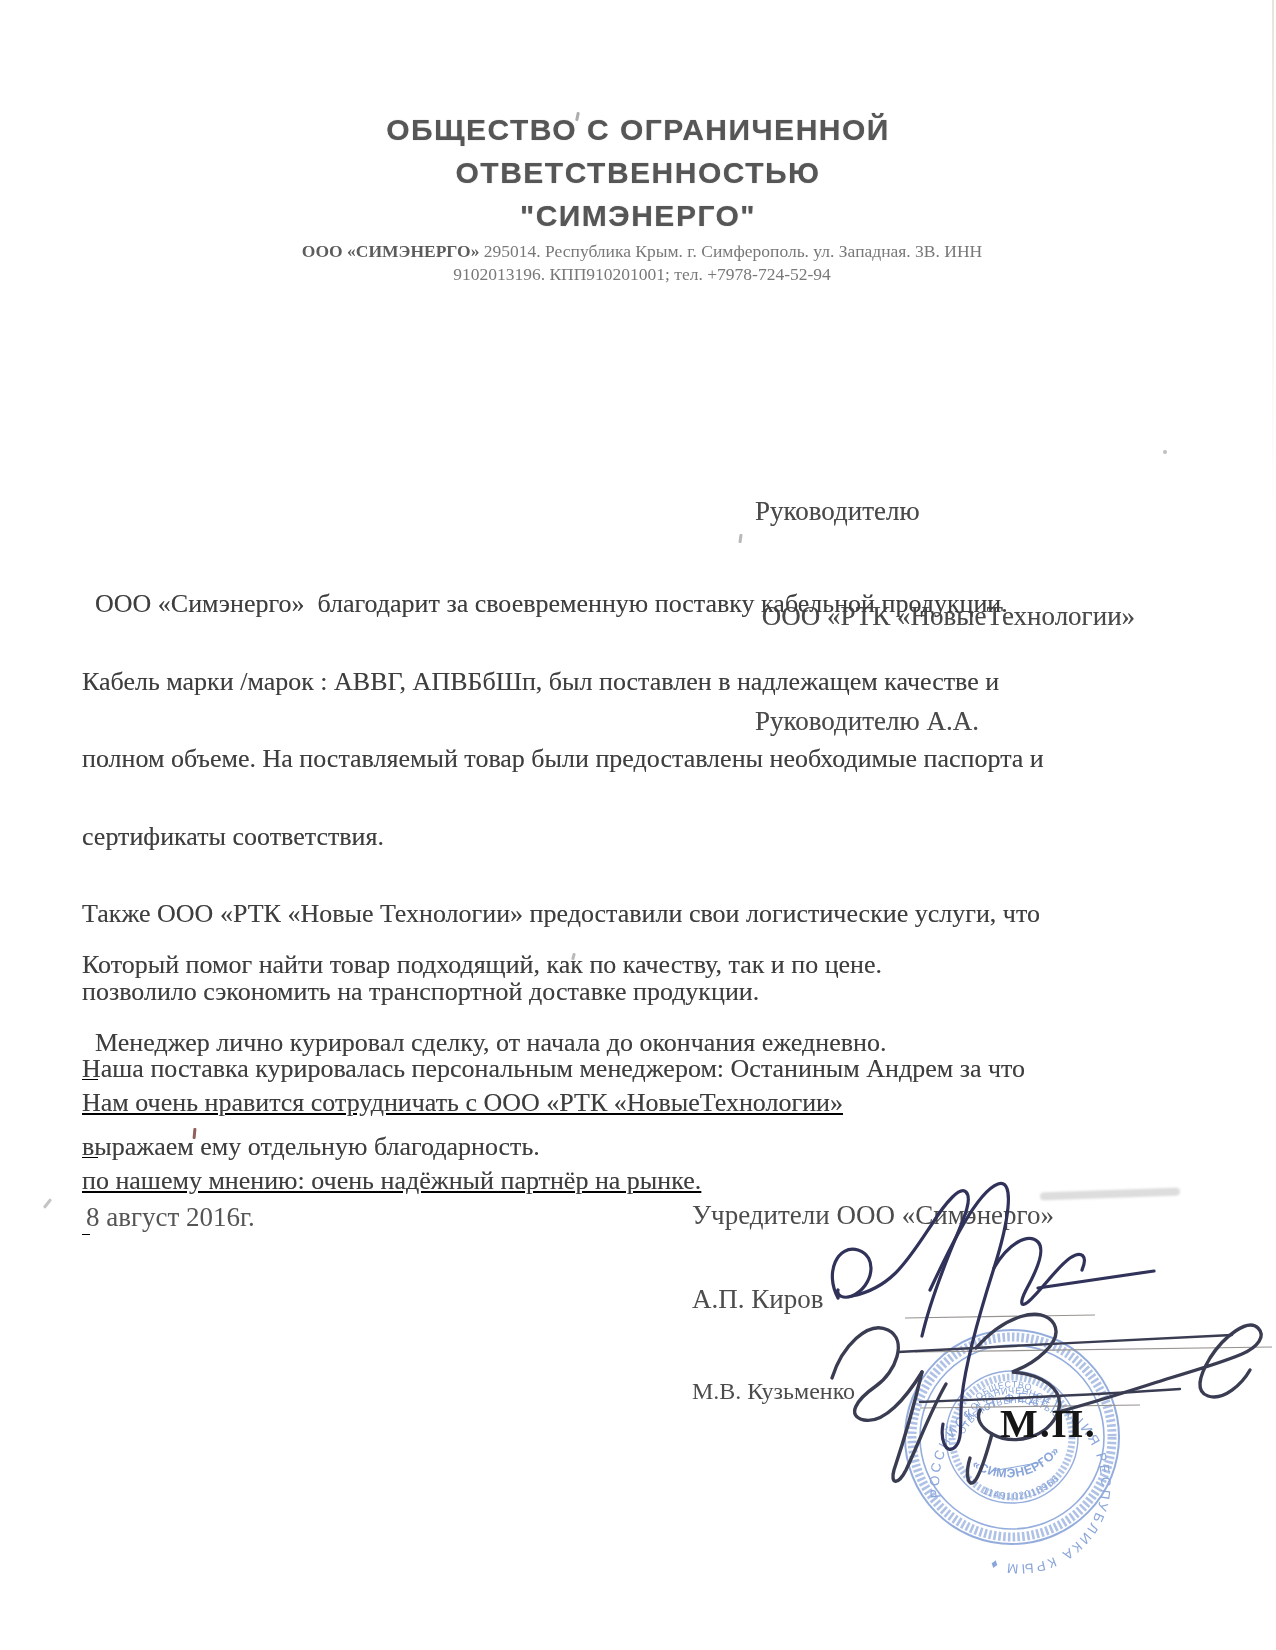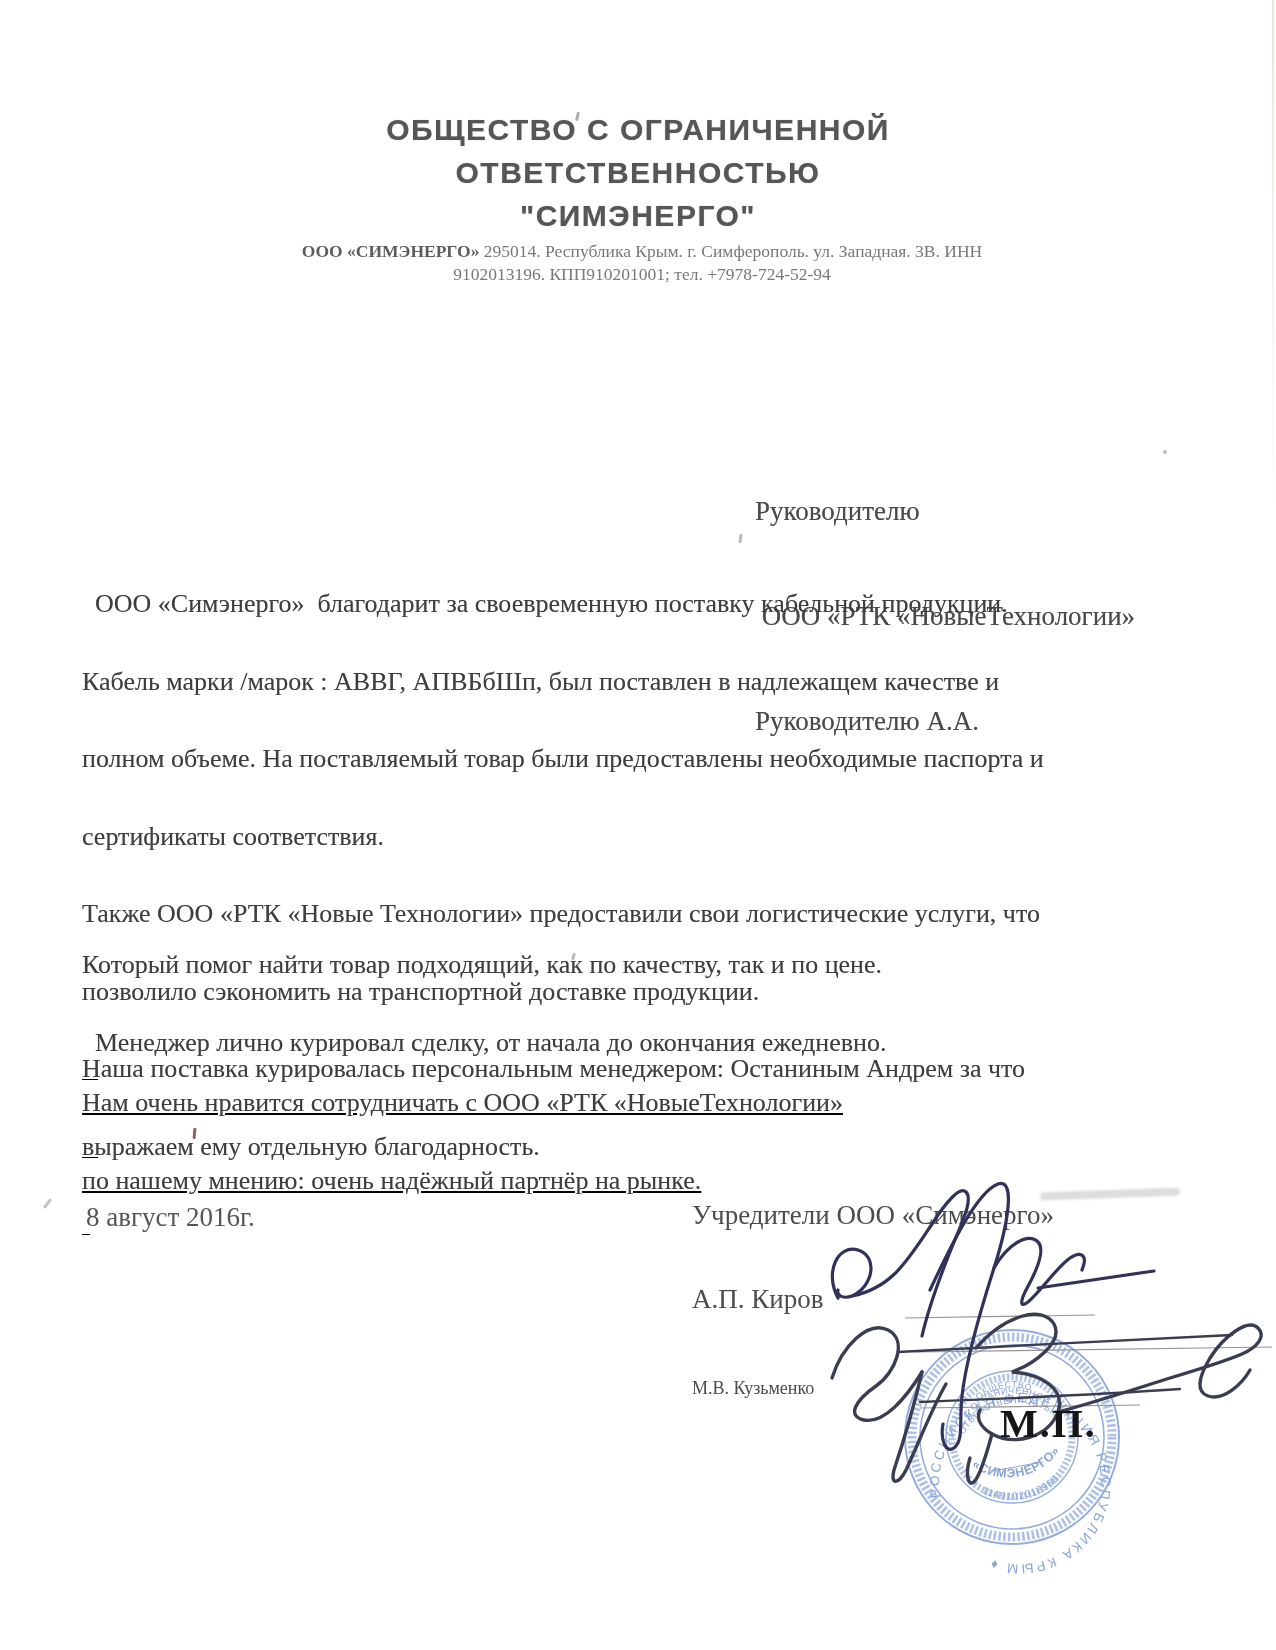--- a/index.html
+++ b/index.html
@@ -34,21 +34,21 @@
   .body-par{position:absolute; left:82px; white-space:pre;}
   .body-line{
     font-size:26px; line-height:41.5px; color:#3e3e3e;
     text-shadow:0 0 .6px rgba(70,70,70,.45);
   }
   .p1{top:547px;} .p2{top:908px;} .p3{top:1046px;text-decoration:underline;}
   
   .date-line{position:absolute; left:86px; top:1202px; font-size:27px; color:#555;}
   .founders{position:absolute; left:692px; top:1200px; font-size:27px; color:#4c4c4c;}
   .signer1{position:absolute; left:692px; top:1284px; font-size:27px; color:#4c4c4c;}
-  .signer2{position:absolute; left:692px; top:1352px; font-size:18px; color:#4c4c4c;margin-top:26px;}
+  .signer2{position:absolute; left:692px; top:1352px; font-size:24px; color:#4c4c4c;margin-top:26px;}
   .mp-mark{
     position:absolute; left:1000px; top:1400px;
     font-size:40px; font-weight:bold; letter-spacing:2px; color:#161616;
     font-family:"Liberation Serif", serif; z-index:6;
   }
   .stamp-svg{position:absolute; left:862px; top:1287px; z-index:4;}
   .sig-svg{position:absolute; left:780px; top:1140px; z-index:5;}
   
   .speck{position:absolute; background:#8a8a8a; border-radius:1px;}
   .sp1{left:576px; top:112px; width:3px; height:9px; transform:rotate(12deg); opacity:.7;}

